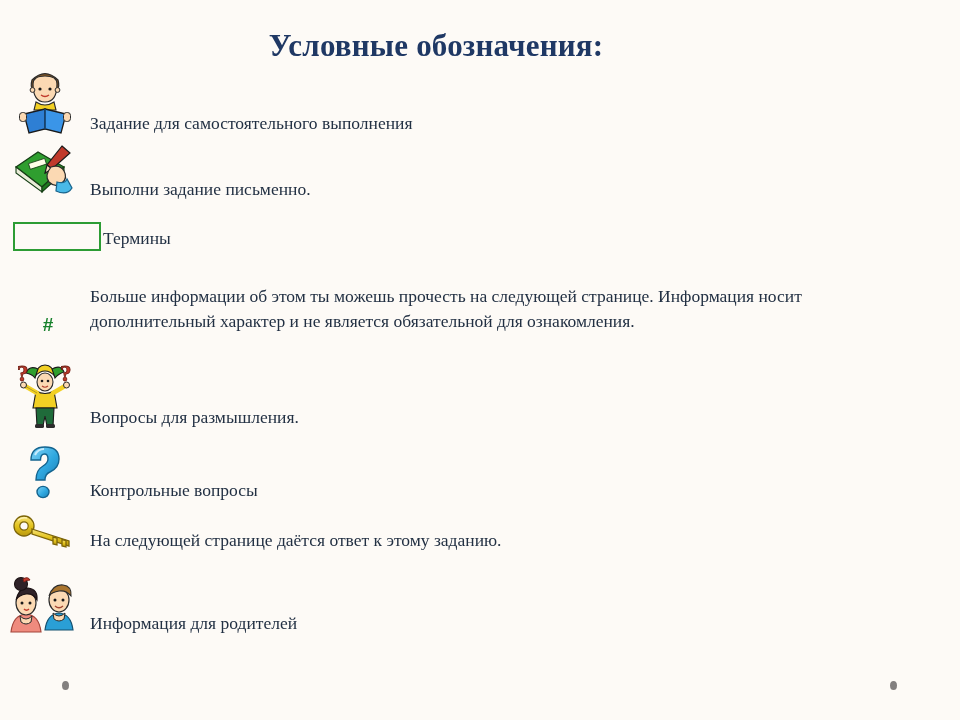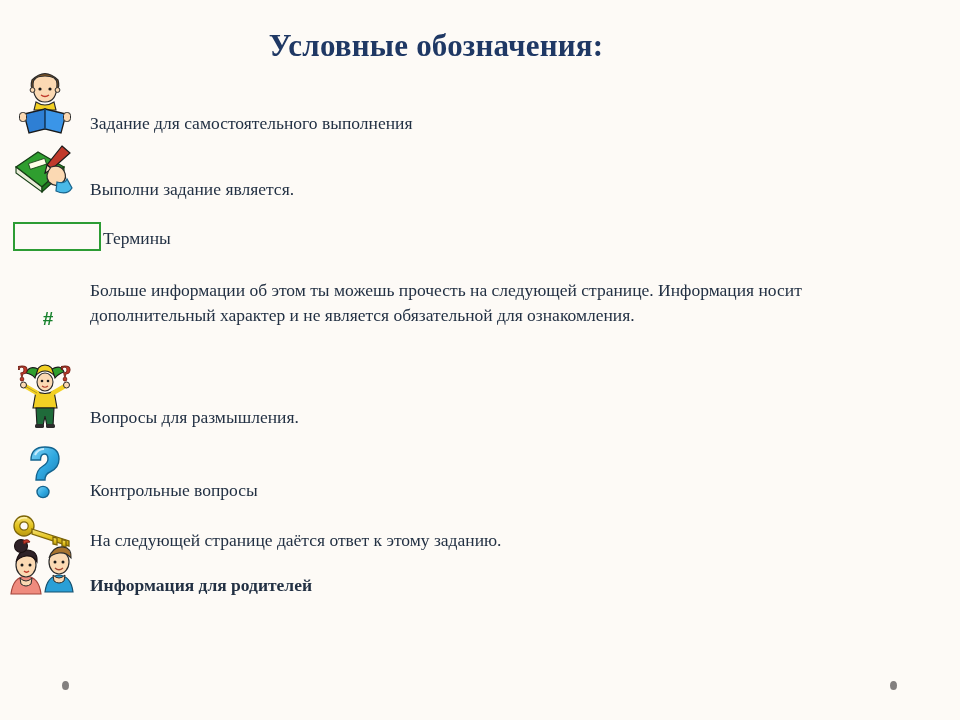--- a/index.html
+++ b/index.html
@@ -58,26 +58,26 @@
   }
 
   
   #row-self      { left: 0;  top: 62px;  width: 900px; }
   #row-write     { left: 0;  top: 140px; width: 900px; }
   #row-terms     { left: 0;  top: 222px; width: 900px; }
   #row-extra     { left: 0;  top: 276px; width: 900px; }
   #row-think     { left: 0;  top: 360px; width: 900px; }
   #row-control   { left: 0;  top: 443px; width: 900px; }
   #row-answer    { left: 0;  top: 508px; width: 900px; }
-  #row-parents   { left: 0;  top: 532px; width: 900px; font-weight: bold; }
+  #row-parents   { left: 0;  top: 570px; width: 900px; }
 
   #row-self   .row-text { margin-top: 26px; }
   #row-write  .row-text { margin-top: 22px; }
   #row-terms  .row-text { margin-top: 0; }
-  #row-extra  .row-text { margin-top: 2px; width: 780px; }
+  #row-extra  .row-text { margin-top: 8px; width: 780px; }
   #row-think  .row-text { margin-top: 16px; }
   #row-control.row, #row-control .row-text { }
   #row-control .row-text { margin-top: 30px; }
   #row-answer .row-text { margin-top: 20px; }
   #row-parents .row-text { margin-top: 30px; }
 
   #row-extra .row-icon  { align-items: flex-start; padding-top: 2px;}
   #row-terms .row-icon  { justify-content: flex-start; padding-left: 13px; }
 
   
@@ -167,21 +167,21 @@
           <path d="M54 6 L62 13 L44 29 L39 25 z" fill="#c0392b" stroke="#1a1a1a" stroke-width="1.2"></path>
           <path d="M39 25 L44 29 L37 33 z" fill="#f7e0c0" stroke="#1a1a1a" stroke-width="1.1"></path>
           <path d="M37.5 31.5 L39.2 33.0 L36.6 33.7 z" fill="#1a1a1a"></path>
 
           <path d="M43 27 q9 -3 13 4 q4 7 -2 12 q-7 5 -13 -1 q-5 -6 2 -15z" fill="#fbd9b3" stroke="#2b2b2b" stroke-width="1.2"></path>
 
           <path d="M49 42 q8 2 10 -3 l5 9 q-5 8 -16 3z" fill="#49b9e8" stroke="#17628a" stroke-width="1.2"></path>
         </svg>
       </span>
     </div>
-    <div class="row-text">Выполни задание является.</div>
+    <div class="row-text">Выполни задание письменно.</div>
   </div>
 
   <div class="row" id="row-terms">
     <div class="row-icon">
       <span class="terms-box"></span>
     </div>
     <div class="row-text">Термины</div>
   </div>
 
   <div class="row" id="row-extra">

